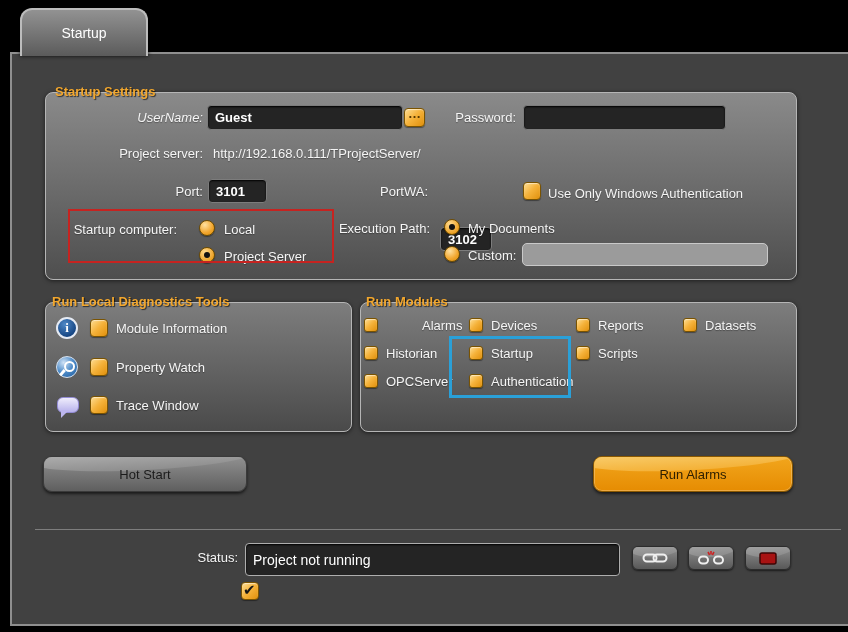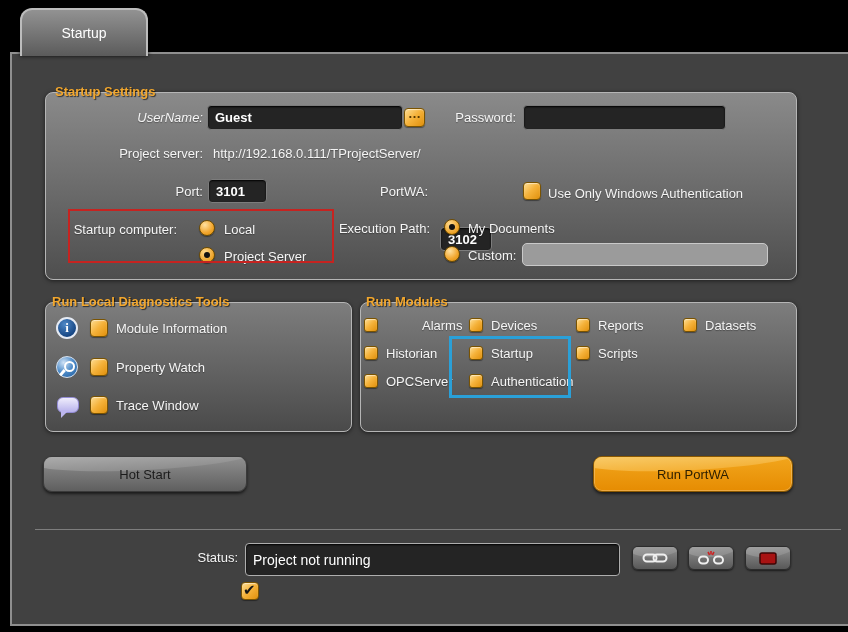--- a/index.html
+++ b/index.html
@@ -181,21 +181,21 @@
   <div class="lbl" style="left:386px;top:374px;">OPCServer</div>
   <span class="cb sm" style="left:469px;top:374px;"></span>
   <div class="lbl" style="left:491px;top:374px;">Authentication</div>
 
   <div class="hl" id="hl-blue"></div>
 
   <div class="bigbtn" id="btn-hot">
     <span class="cap">Hot Start</span>
   </div>
   <div class="bigbtn" id="btn-run">
-    <span class="cap">Run PortWA</span>
+    <span class="cap">Run Alarms</span>
   </div>
 
   <div class="sep"></div>
 
   <div class="lbl r" style="left:178px;top:550px;width:60px;">Status:</div>
   <input class="input-dark" style="left: 245px; top: 543px; width: 375px; height: 33px; border-color: rgb(174, 174, 174); font-size: 14px;" value="Project not running">
 
   <div class="sbtn" style="left:632px;">
     <svg width="26" height="12" viewBox="0 0 26 12">
       <rect x="1.5" y="2.5" width="13" height="7" rx="3.5" fill="none" stroke="#efefef" stroke-width="2"></rect>

